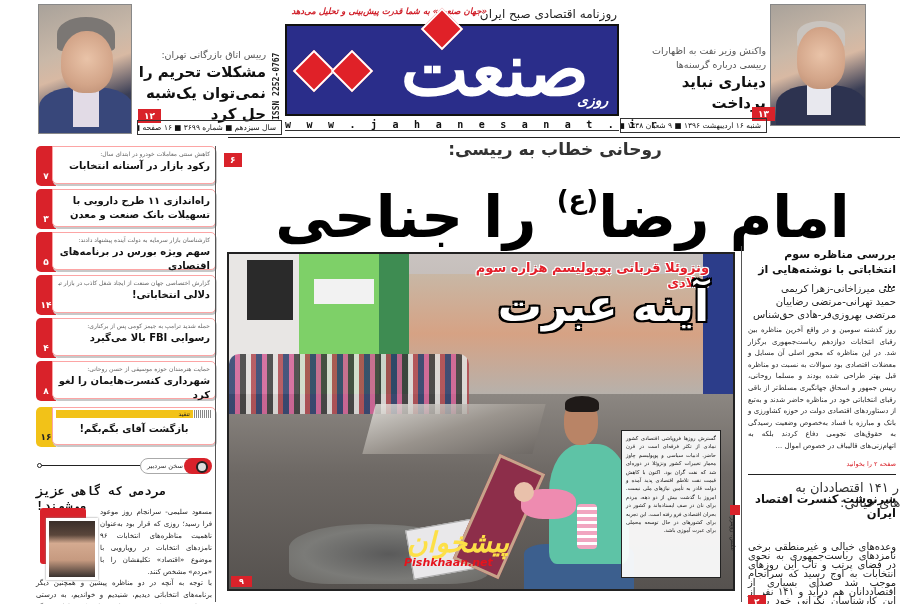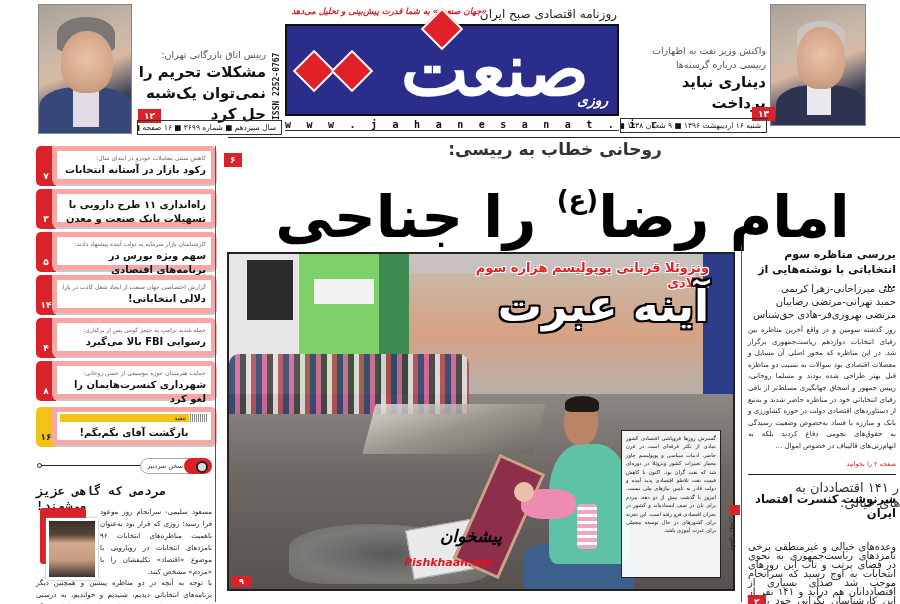--- a/index.html
+++ b/index.html
@@ -37,21 +37,21 @@
   .top-rule { left: 228px; top: 137px; width: 672px; height: 1px; background: #222; }
   .supertitle { left: 420px; top: 139px; width: 270px; font-size: 17px; color: #333; text-align: center; font-weight: bold; }
   .pg6 { left: 224px; top: 148px; }
   .headline { left: 225px; top: 160px; width: 675px; font-size: 58px; font-weight: 900; color: #000; text-align: center; line-height: 80px; letter-spacing: -1px; font-family: "DejaVu Sans", sans-serif; }
   .headline sup { font-size: 26px; vertical-align: 28px; }
 
   
   .leftcol { left: 36px; top: 146px; width: 180px; }
   .story { position: relative; height: 40px; margin-bottom: 3px; }
   .story .tab { position: absolute; left: 0; top: 0; width: 20px; height: 40px; background: #d9222a; border-radius: 5px 0 0 5px; color: #fff; font-size: 9px; font-weight: bold; text-align: center; padding-top: 25px; }
-  .story .card { position: absolute; left: 16px; top: 0; right: 0; height: 38px; background: #fff; border: 5px solid #fca5a5; border-radius: 0 5px 5px 5px; box-shadow: 1px 2px 0 #c8c8c8; padding: 2px 5px; }
+  .story .card { position: absolute; left: 16px; top: 0; right: 0; height: 38px; background: #fff; border: 1px solid #fca5a5; border-radius: 0 5px 5px 5px; box-shadow: 1px 2px 0 #c8c8c8; padding: 2px 5px; }
   .story .small { font-size: 6px; color: #666; line-height: 10px; white-space: nowrap; overflow: hidden; }
   .story .title { font-size: 10px; font-weight: bold; color: #111; line-height: 14px; }
   .story.yellow .tab { background: #f2c218; color: #222; }
   .story .ystrip { position: absolute; left: 3px; right: 22px; top: 2px; height: 8px; background: #f2c218; font-size: 6px; line-height: 8px; color: #222; padding-right: 3px; }
   .story .bars { position: absolute; right: 3px; top: 2px; width: 18px; height: 8px; background: repeating-linear-gradient(90deg, #888 0 1px, #fff 1px 2px); }
 
   .leftcol-rule { left: 215px; top: 146px; width: 1px; height: 456px; background: #555; }
 
   
   .editor-line { left: 40px; top: 465px; width: 120px; height: 1px; background: #222; }
@@ -85,21 +85,21 @@
   .ph-man-hair { position: absolute; left: 336px; top: 142px; width: 34px; height: 16px; background: #1f1a18; border-radius: 50% 50% 20% 20%; }
   .ph-jeans { position: absolute; left: 295px; top: 290px; width: 110px; height: 50px; background: #3c5f8e; border-radius: 20% 20% 0 0; }
   .ph-baby { position: absolute; left: 292px; top: 235px; width: 55px; height: 30px; background: #ee8bb0; border-radius: 40%; }
   .ph-baby-head { position: absolute; left: 285px; top: 228px; width: 20px; height: 20px; background: #e9c1ab; border-radius: 50%; }
   .ph-baby-legs { position: absolute; left: 348px; top: 250px; width: 20px; height: 45px; background: repeating-linear-gradient(0deg, #f1a5c0 0 4px, #ffffff 4px 7px); border-radius: 4px; }
   .ph-box { position: absolute; left: 180px; top: 270px; width: 70px; height: 50px; background: #e9e8ea; border: 1px solid #aaa; transform: rotate(-10deg); }
 
   .ph-overtitle { position: absolute; left: 240px; top: 6px; width: 240px; font-size: 13px; color: #e3202a; font-weight: bold; text-align: right; direction: rtl; text-shadow: 1px 1px 0 #fff, -1px -1px 0 #fff, 1px -1px 0 #fff, -1px 1px 0 #fff; }
   .ph-title { position: absolute; left: 250px; top: 22px; width: 230px; font-size: 44px; color: #fff; font-weight: 900; text-align: right; direction: rtl; text-shadow: 2px 2px 0 #000, -2px -2px 0 #000, 2px -2px 0 #000, -2px 2px 0 #000, 0 2px 0 #000, 0 -2px 0 #000; line-height: 60px; }
   .ph-caption { position: absolute; left: 392px; top: 176px; width: 100px; height: 148px; background: rgba(255,255,255,0.93); border: 1px solid #222; padding: 3px 4px; font-size: 5.2px; line-height: 8.4px; color: #111; text-align: justify; direction: rtl; overflow: hidden; }
-  .ph-watermark { position: absolute; left: 178px; top: 272px; font-size: 17px; font-weight: bold; color: #000000; font-style: italic; direction: rtl; margin-left: 33px; }
+  .ph-watermark { position: absolute; left: 178px; top: 272px; font-size: 28px; font-weight: bold; color: #fde047; font-style: italic; direction: rtl; }
   .ph-watermark-url { position: absolute; left: 175px; top: 302px; font-size: 11px; font-weight: bold; color: #e6141d; font-style: italic; }
   .ph-pg { position: absolute; left: 2px; top: 322px; background: #d9222a; color: #fff; font-size: 8px; font-weight: bold; padding: 1px 8px; }
 
   .side-label { left: 730px; top: 505px; width: 10px; height: 48px; }
   .side-label .red { width: 10px; height: 10px; background: #d9222a; }
   .side-label .txt { writing-mode: vertical-rl; font-size: 6px; color: #222; margin-top: 2px; }
 
   
   .rightcol-rule { left: 741px; top: 246px; width: 1px; height: 356px; background: #555; }
   .rc-head { left: 748px; top: 247px; width: 148px; font-size: 11px; font-weight: bold; line-height: 15px; text-align: right; direction: rtl; color: #111; }

